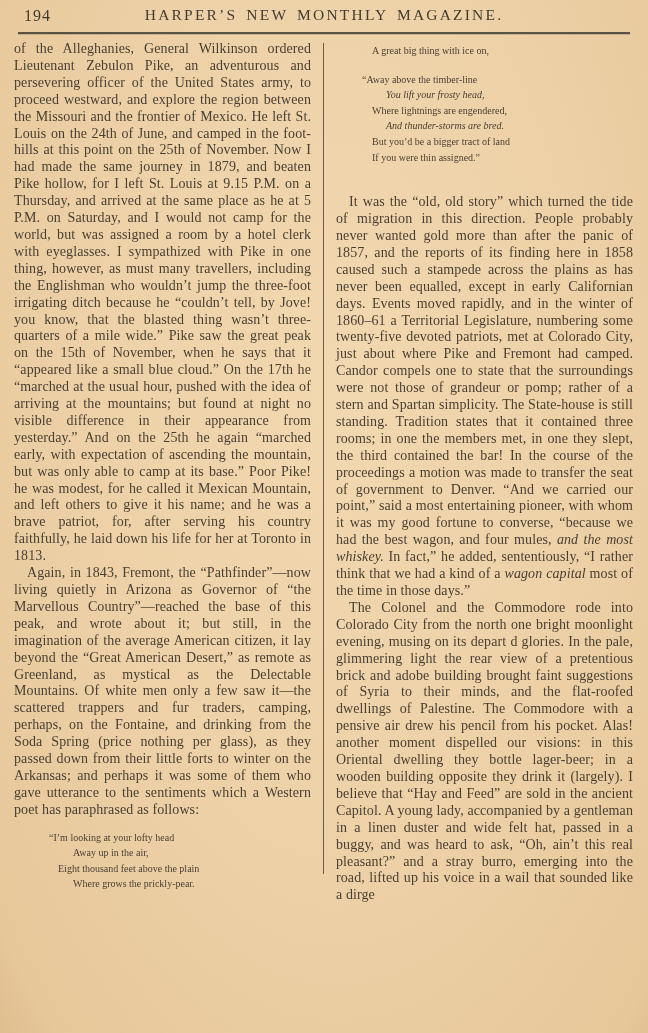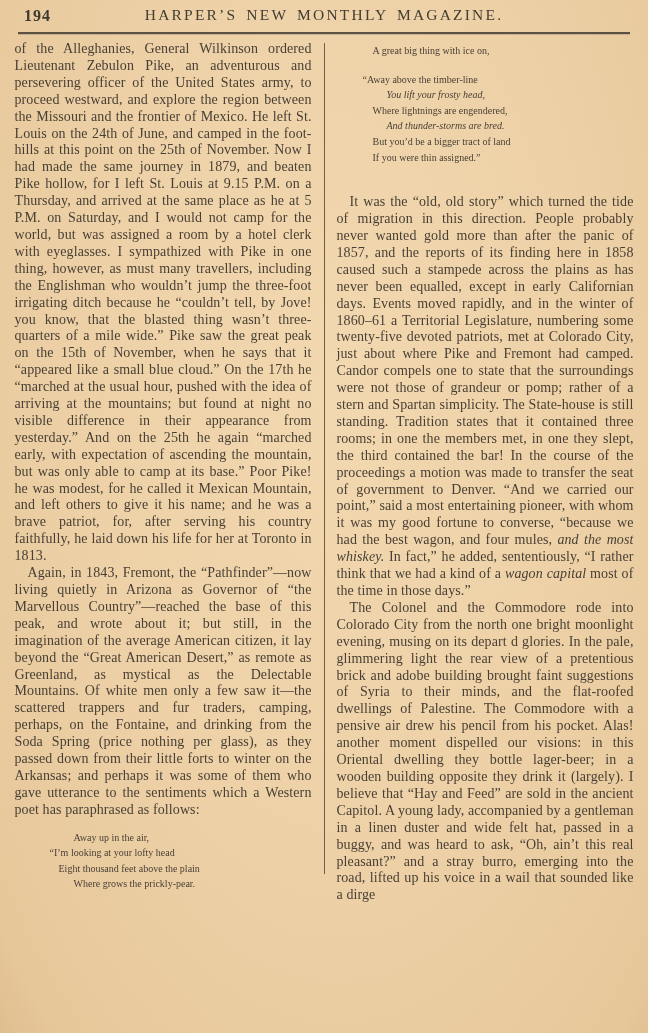--- a/index.html
+++ b/index.html
@@ -25,21 +25,21 @@
   
   .running-head {
     position: relative;
     height: 22px;
   }
   .page-number {
     position: absolute;
     left: 10px;
     top: 1px;
     font-size: 16px;
-    font-weight: bold;
+    font-weight: normal;
     letter-spacing: 1px;
     color: #3f3a30;
   }
   .magazine-title {
     margin: 0;
     text-align: center;
     font-size: 15.5px;
     font-weight: normal;
     letter-spacing: 2.2px;
     word-spacing: 3px;
@@ -50,21 +50,20 @@
     height: 2px;
     background: #5c5243;
     margin: 4px 4px 0 4px;
     box-shadow: 0 1px 0 rgba(92,82,67,0.25);
   }
   
   .columns {
     display: flex;
     align-items: stretch;
     margin-top: 7px;
-    justify-content: center;
   }
   .col {
     width: 297px;
     box-sizing: border-box;
   }
   .col-divider {
     width: 1px;
     background: #6b5e4b;
     margin: 2px 12px 30px 12px;
   }
@@ -106,22 +105,22 @@
     <h1 class="magazine-title">HARPER’S NEW MONTHLY MAGAZINE.</h1>
   </header>
   <div class="header-rule"></div>
 
   <main class="columns">
 
     <section class="col">
       <p class="body-para no-indent">of the Alleghanies, General Wilkinson ordered Lieutenant Zebulon Pike, an adventurous and persevering officer of the United States army, to proceed westward, and explore the region between the Missouri and the frontier of Mexico.  He left St. Louis on the 24th of June, and camped in the foot-hills at this point on the 25th of November.  Now I had made the same journey in 1879, and beaten Pike hollow, for I left St. Louis at 9.15 P.M. on a Thursday, and arrived at the same place as he at 5 P.M. on Saturday, and I would not camp for the world, but was assigned a room by a hotel clerk with eyeglasses. I sympathized with Pike in one thing, however, as must many travellers, including the Englishman who wouldn’t jump the three-foot irrigating ditch because he “couldn’t tell, by Jove! you know, that the blasted thing wasn’t three-quarters of a mile wide.”  Pike saw the great peak on the 15th of November, when he says that it “appeared like a small blue cloud.”  On the 17th he “marched at the usual hour, pushed with the idea of arriving at the mountains; but found at night no visible difference in their appearance from yesterday.”  And on the 25th he again “marched early, with expectation of ascending the mountain, but was only able to camp at its base.”  Poor Pike!  he was modest, for he called it Mexican Mountain, and left others to give it his name; and he was a brave patriot, for, after serving his country faithfully, he laid down his life for her at Toronto in 1813.</p>
       <p class="body-para indent">Again, in 1843, Fremont, the “Pathfinder”—now living quietly in Arizona as Governor of “the Marvellous Country”—reached the base of this peak, and wrote about it; but still, in the imagination of the average American citizen, it lay beyond the “Great American Desert,” as remote as Greenland, as mystical as the Delectable Mountains.  Of white men only a few saw it—the scattered trappers and fur traders, camping, perhaps, on the Fontaine, and drinking from the Soda Spring (price nothing per glass), as they passed down from their little forts to winter on the Arkansas; and perhaps it was some of them who gave utterance to the sentiments which a Western poet has paraphrased as follows:</p>
       <div class="verse verse-left">
+        <div class="vline hang">“I’m looking at your lofty head</div>
         <div class="vline in">Away up in the air,</div>
-        <div class="vline hang">“I’m looking at your lofty head</div>
         <div class="vline">Eight thousand feet above the plain</div>
         <div class="vline in">Where grows the prickly-pear.</div>
       </div>
     </section>
 
     <div class="col-divider"></div>
 
     <section class="col">
       <div class="verse verse-right-a">
         <div class="vline">A great big thing with ice on,</div>

